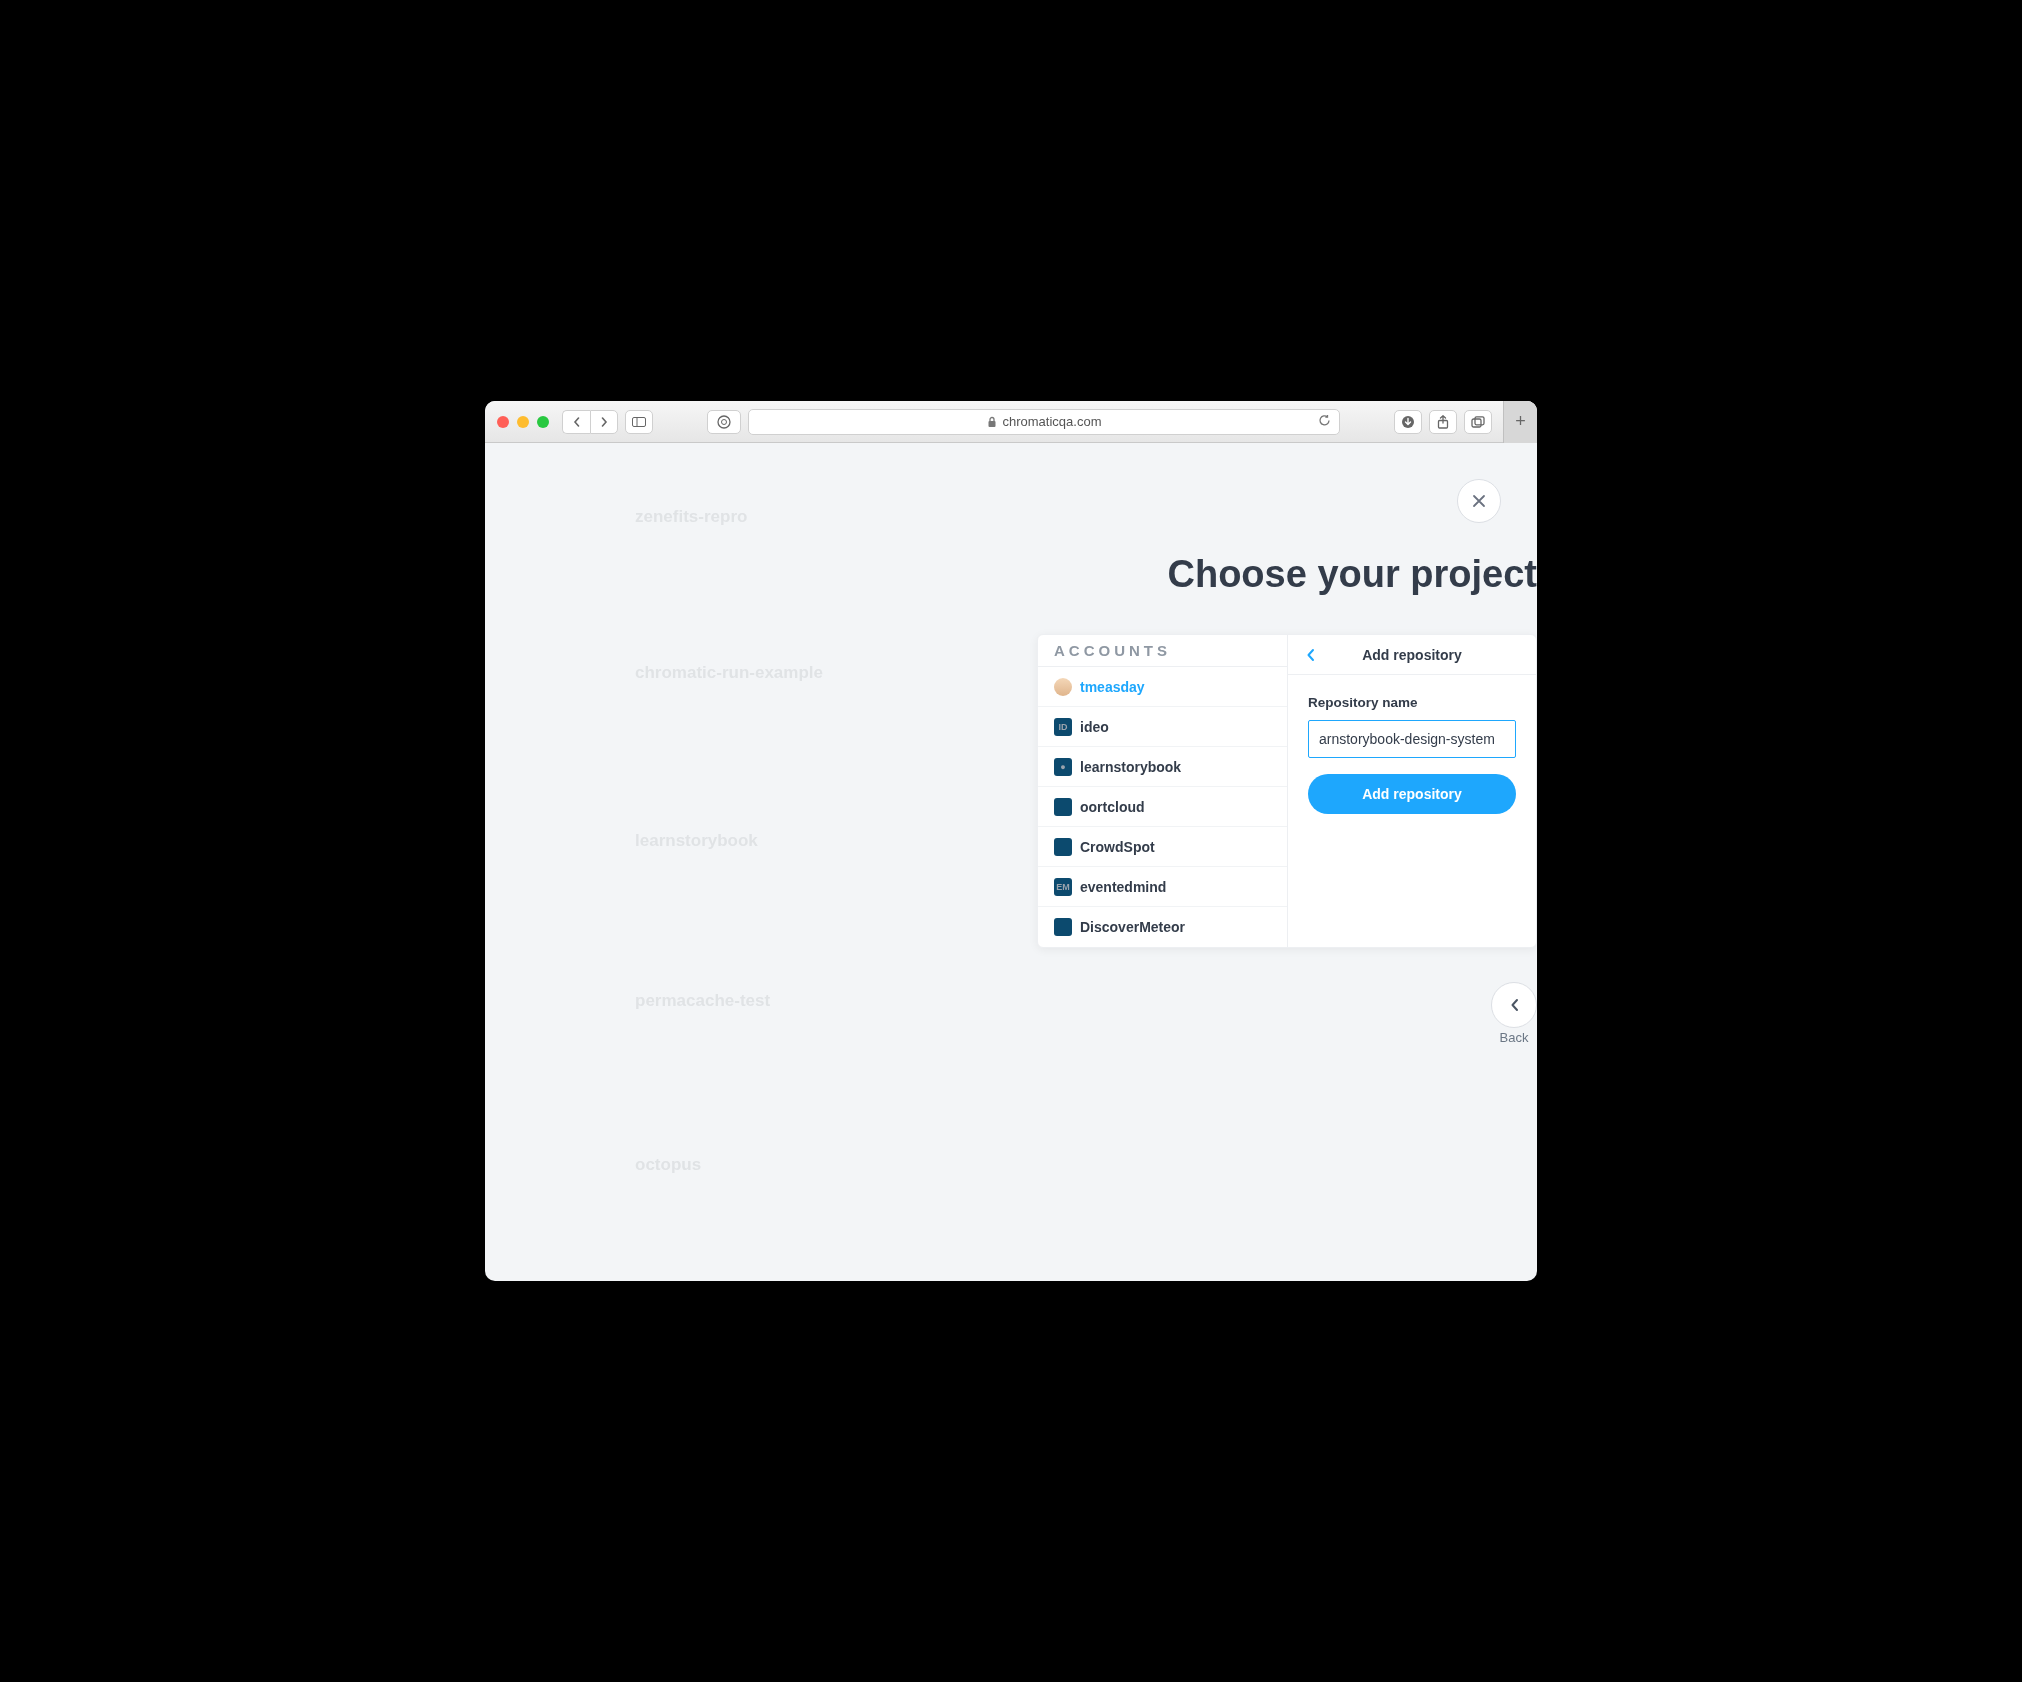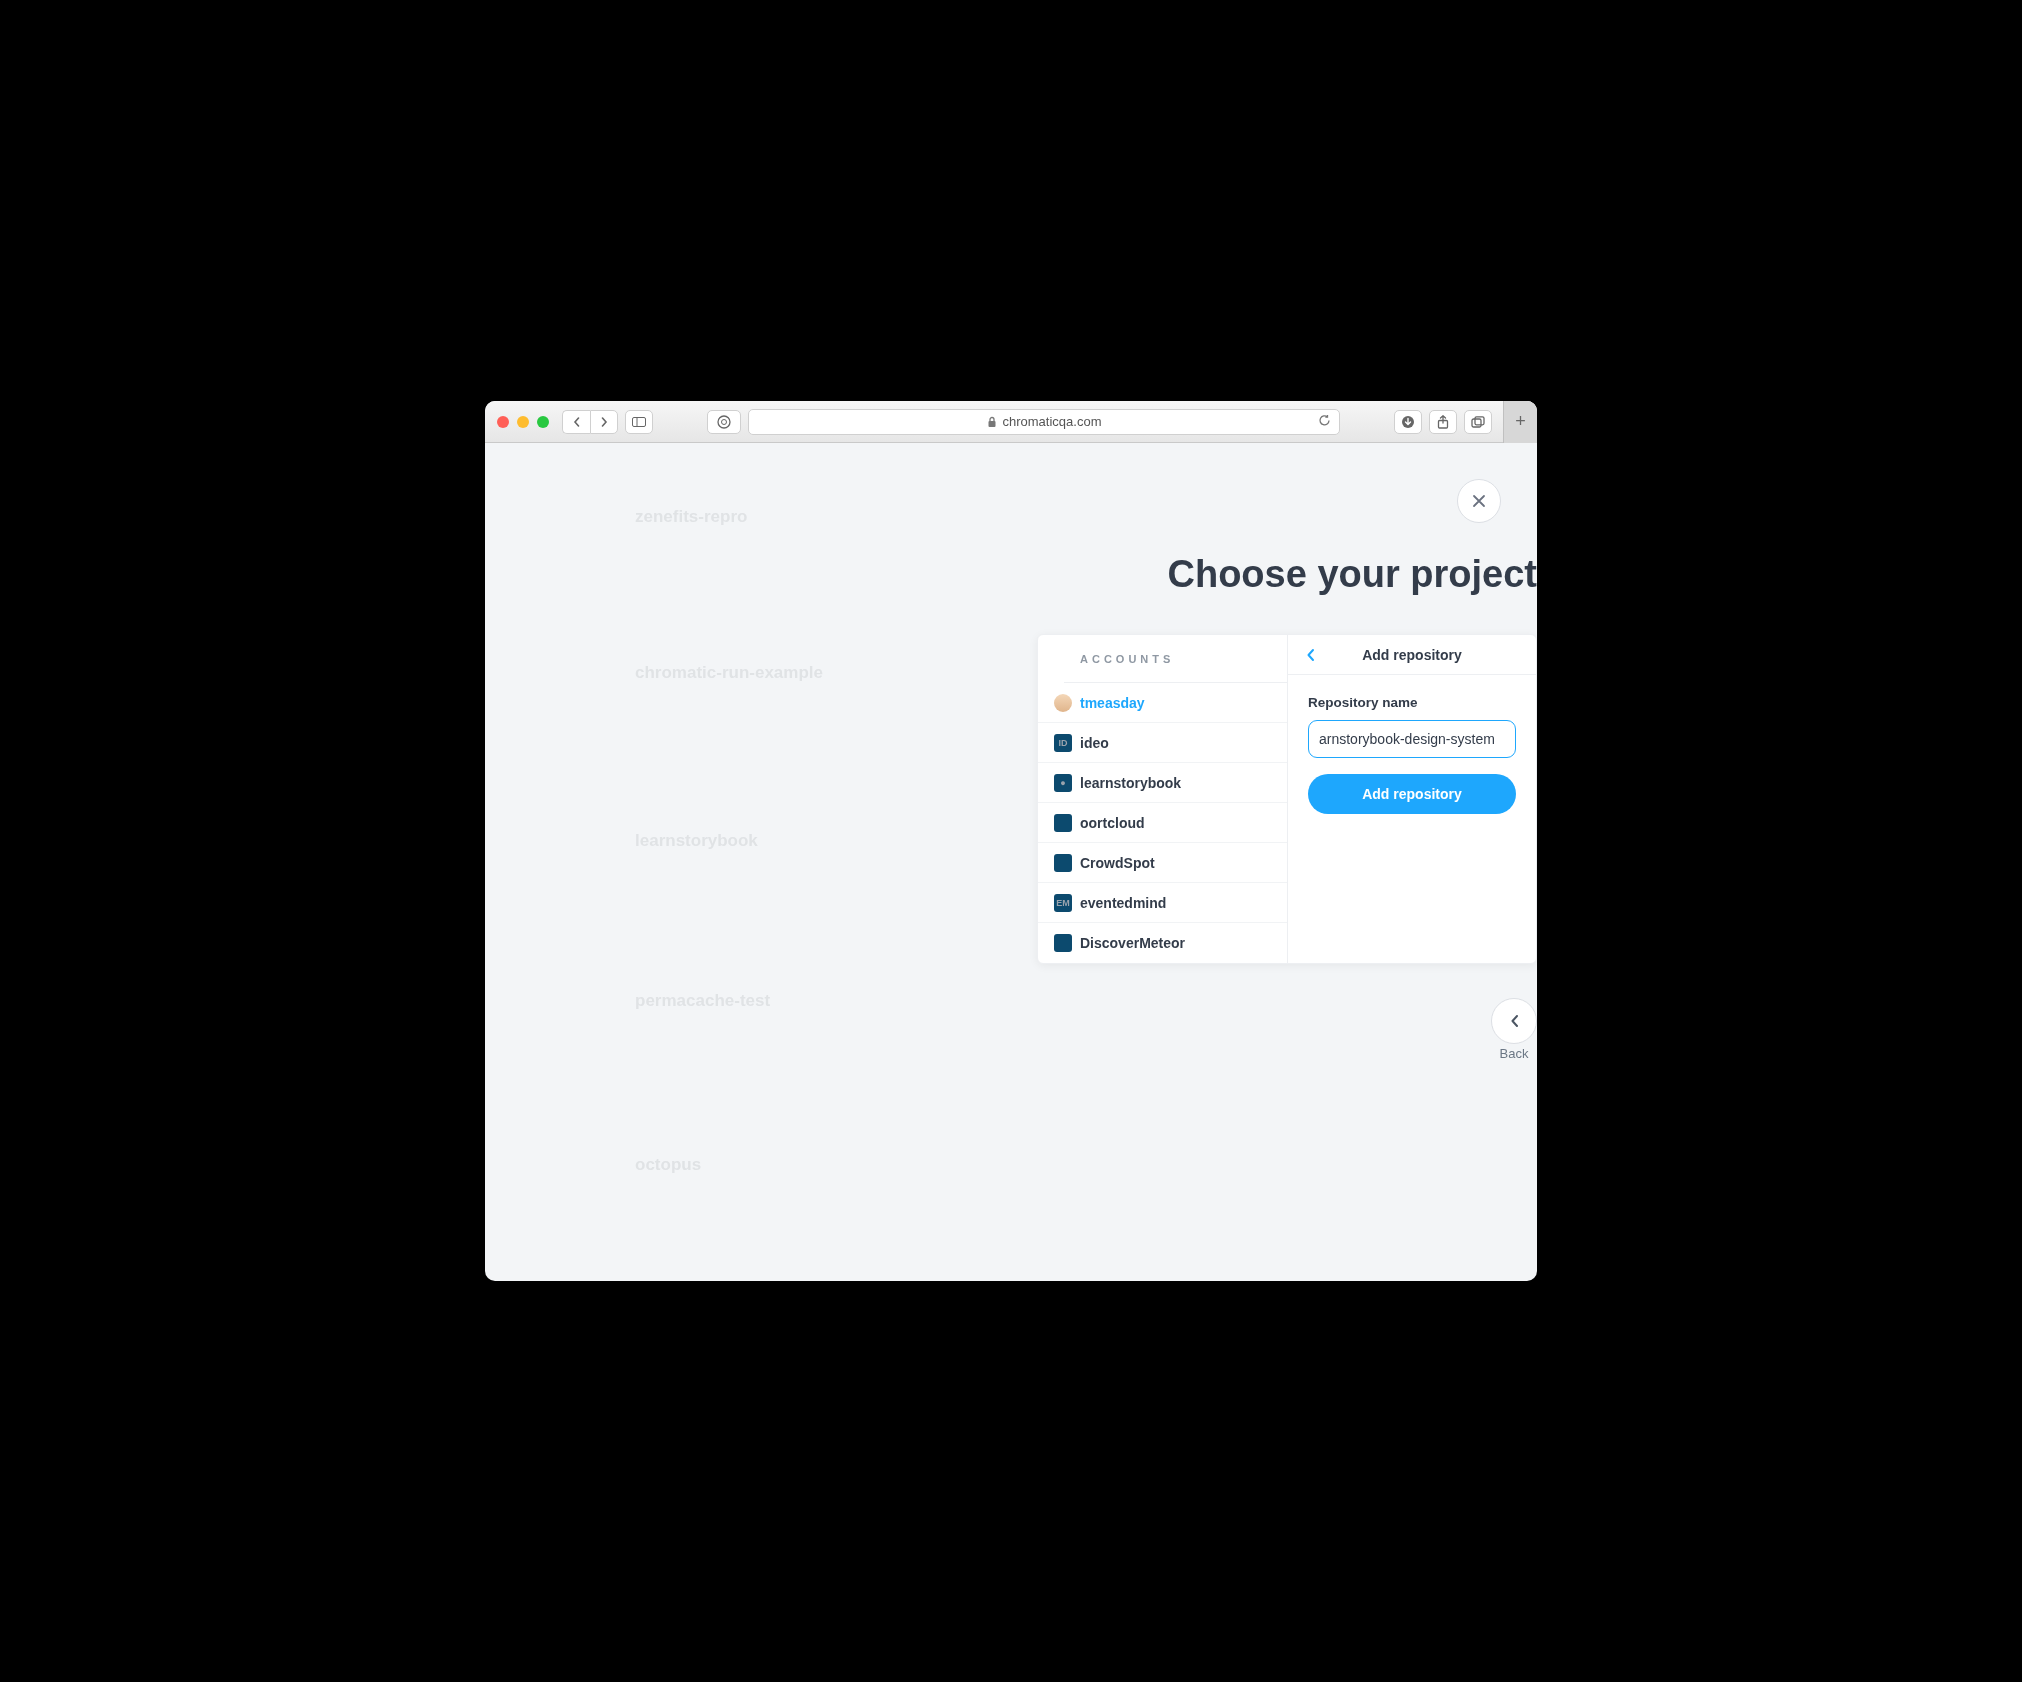--- a/index.html
+++ b/index.html
@@ -128,30 +128,29 @@
     overflow: hidden;
     border: 1px solid #edeff2;
   }
   .col-left {
     width: 250px;
     border-right: 1px solid #edeff2;
     display: flex;
     flex-direction: column;
   }
   .col-header {
-    height: 48px;
+    height: 32px;
     display: flex;
     align-items: center;
     padding: 0 16px;
-    font-size: 11px;
+    font-size: 15px;
     letter-spacing: 4px;
     color: #8f98a3;
     font-weight: 600;
     border-bottom: 1px solid #edeff2;
-    margin-left: 26px;
   }
   .acct {
     height: 40px;
     display: flex;
     align-items: center;
     gap: 8px;
     padding: 0 16px;
     border-bottom: 1px solid #f1f3f5;
     font-size: 14px;
     color: #333c4a;
@@ -197,21 +196,21 @@
     font-weight: 700;
     color: #333c4a;
     pointer-events: none;
   }
   .form-area { padding: 20px; }
   .form-label { font-size: 13.5px; font-weight: 700; color: #333c4a; margin-bottom: 10px; }
   .text-input {
     width: 100%;
     height: 38px;
     border: 1px solid #1ea7fd;
-    border-radius: 9px;
+    border-radius: 2px;
     padding: 0 10px;
     font-size: 14px;
     color: #333c4a;
     outline: none;
     margin-bottom: 16px;
   }
   .primary-btn {
     width: 100%;
     height: 40px;
     background: #1ea7fd;

